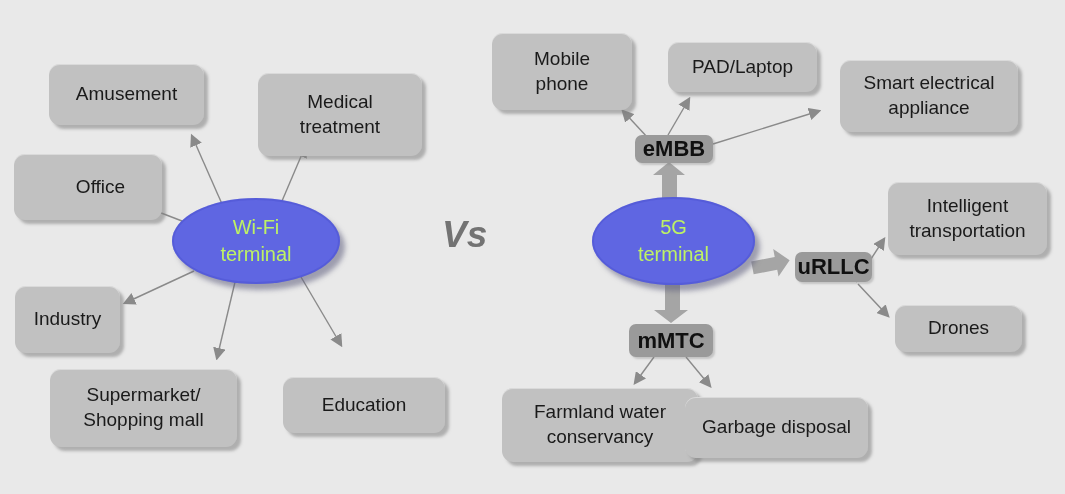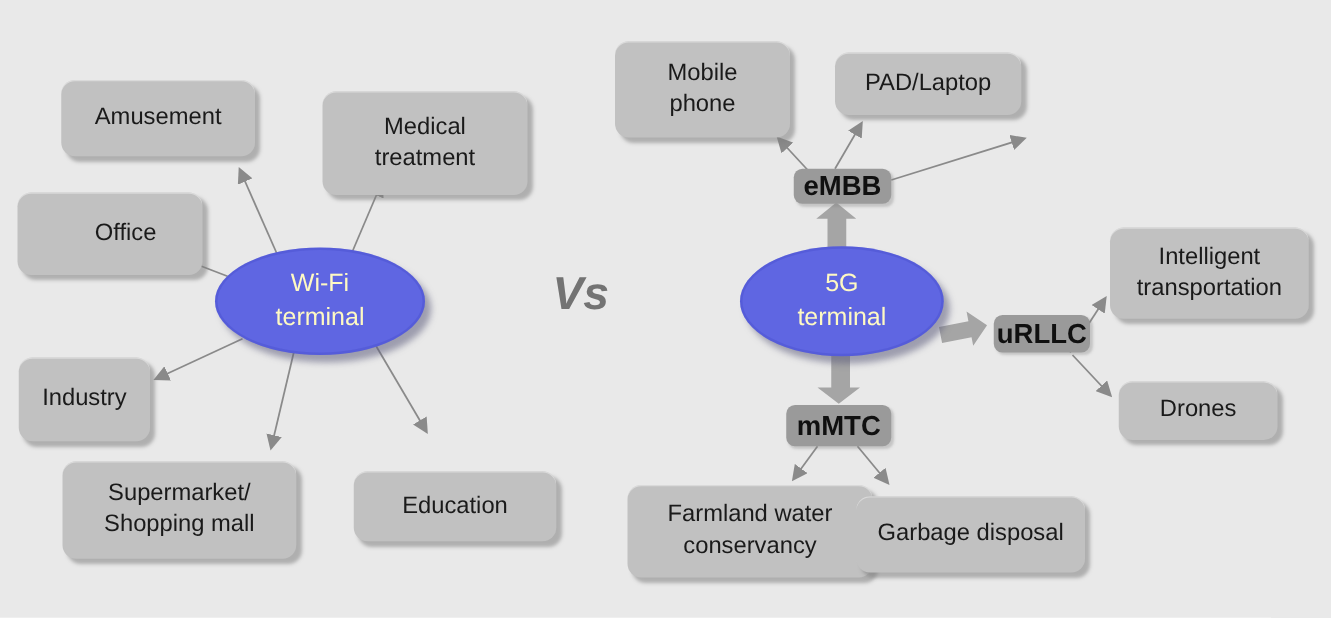--- a/index.html
+++ b/index.html
@@ -34,21 +34,21 @@
     font-weight:bold; font-size:22px; color:#101010;
     box-shadow: 2px 2px 2px rgba(128,128,128,0.35);
   }
   .hub {
     position:absolute; z-index:2;
     display:flex; align-items:center; justify-content:center;
     text-align:center; white-space:pre-line;
     background: var(--hub-fill, #5f66e2);
     border-radius:50%;
     box-shadow: 5px 6px 5px rgba(95,95,125,0.55), inset 0 0 0 2px rgba(70,75,200,0.35);
-    font-size:20px; line-height:1.35; color:#fef9c3;
+    font-size:20px; line-height:1.35; color:#bef264;
   }
   .vs {
     position:absolute; z-index:2;
     font-size:37px; font-weight:bold; font-style:italic;
     color:#737373;
   }
 </style>
 </head>
 <body>
 
@@ -92,20 +92,22 @@
 Shopping mall</div>
   <div class="node" style="left:283px; top:377px; width:162px; height:56px;">Education</div>
   <div class="hub" style="left:172px; top:198px; width:168px; height:86px;">Wi-Fi
 terminal</div>
 
   <div class="vs" style="left:442px; top:214px;">Vs</div>
 
   <div class="node" style="left:492px; top:33px; width:140px; height:77px;">Mobile
 phone</div>
   <div class="node" style="left:668px; top:42px; width:149px; height:50px;">PAD/Laptop</div>
+  <div class="node" style="left:840px; top:60px; width:178px; height:72px;">Smart electrical
+appliance</div>
   <div class="tag" style="left:635px; top:135px; width:78px; height:28px;">eMBB</div>
   <div class="hub" style="left:592px; top:197px; width:163px; height:88px;">5G
 terminal</div>
   <div class="tag" style="left:795px; top:252px; width:77px; height:30px;">uRLLC</div>
   <div class="node" style="left:888px; top:182px; width:159px; height:73px;">Intelligent
 transportation</div>
   <div class="node" style="left:895px; top:305px; width:127px; height:47px;">Drones</div>
   <div class="tag" style="left:629px; top:324px; width:84px; height:33px;">mMTC</div>
   <div class="node" style="left:502px; top:388px; width:196px; height:74px;">Farmland water
 conservancy</div>

